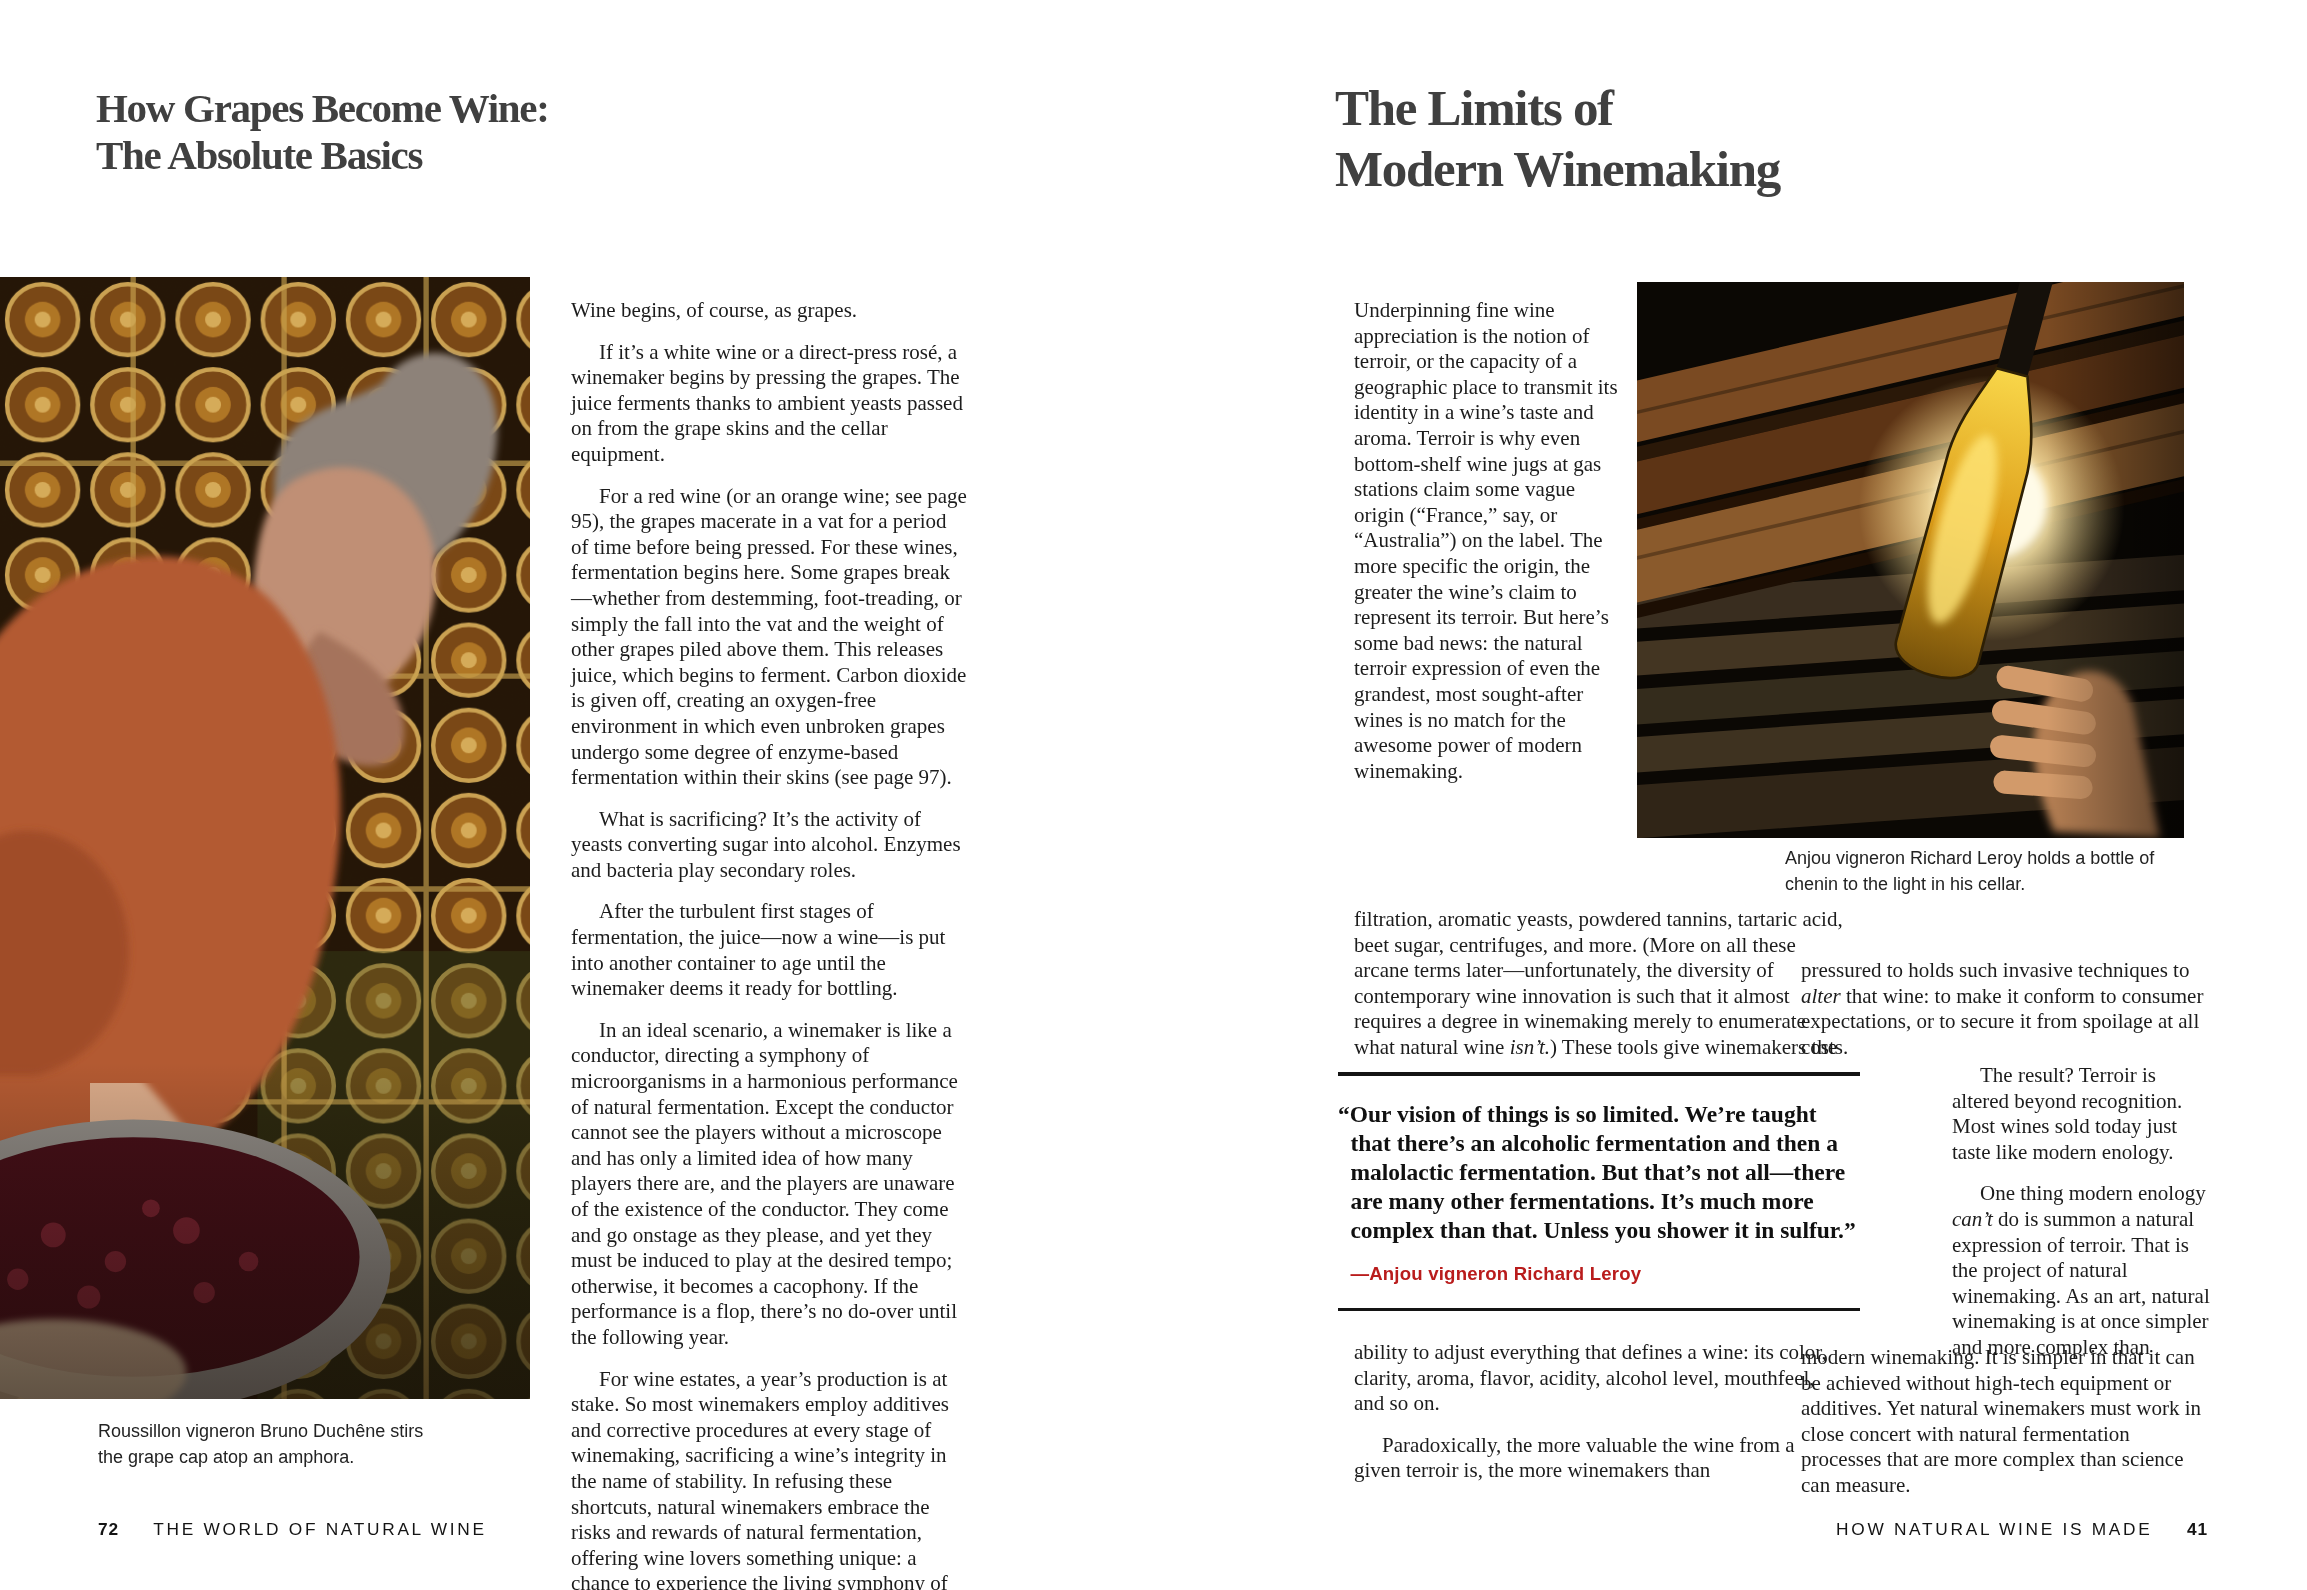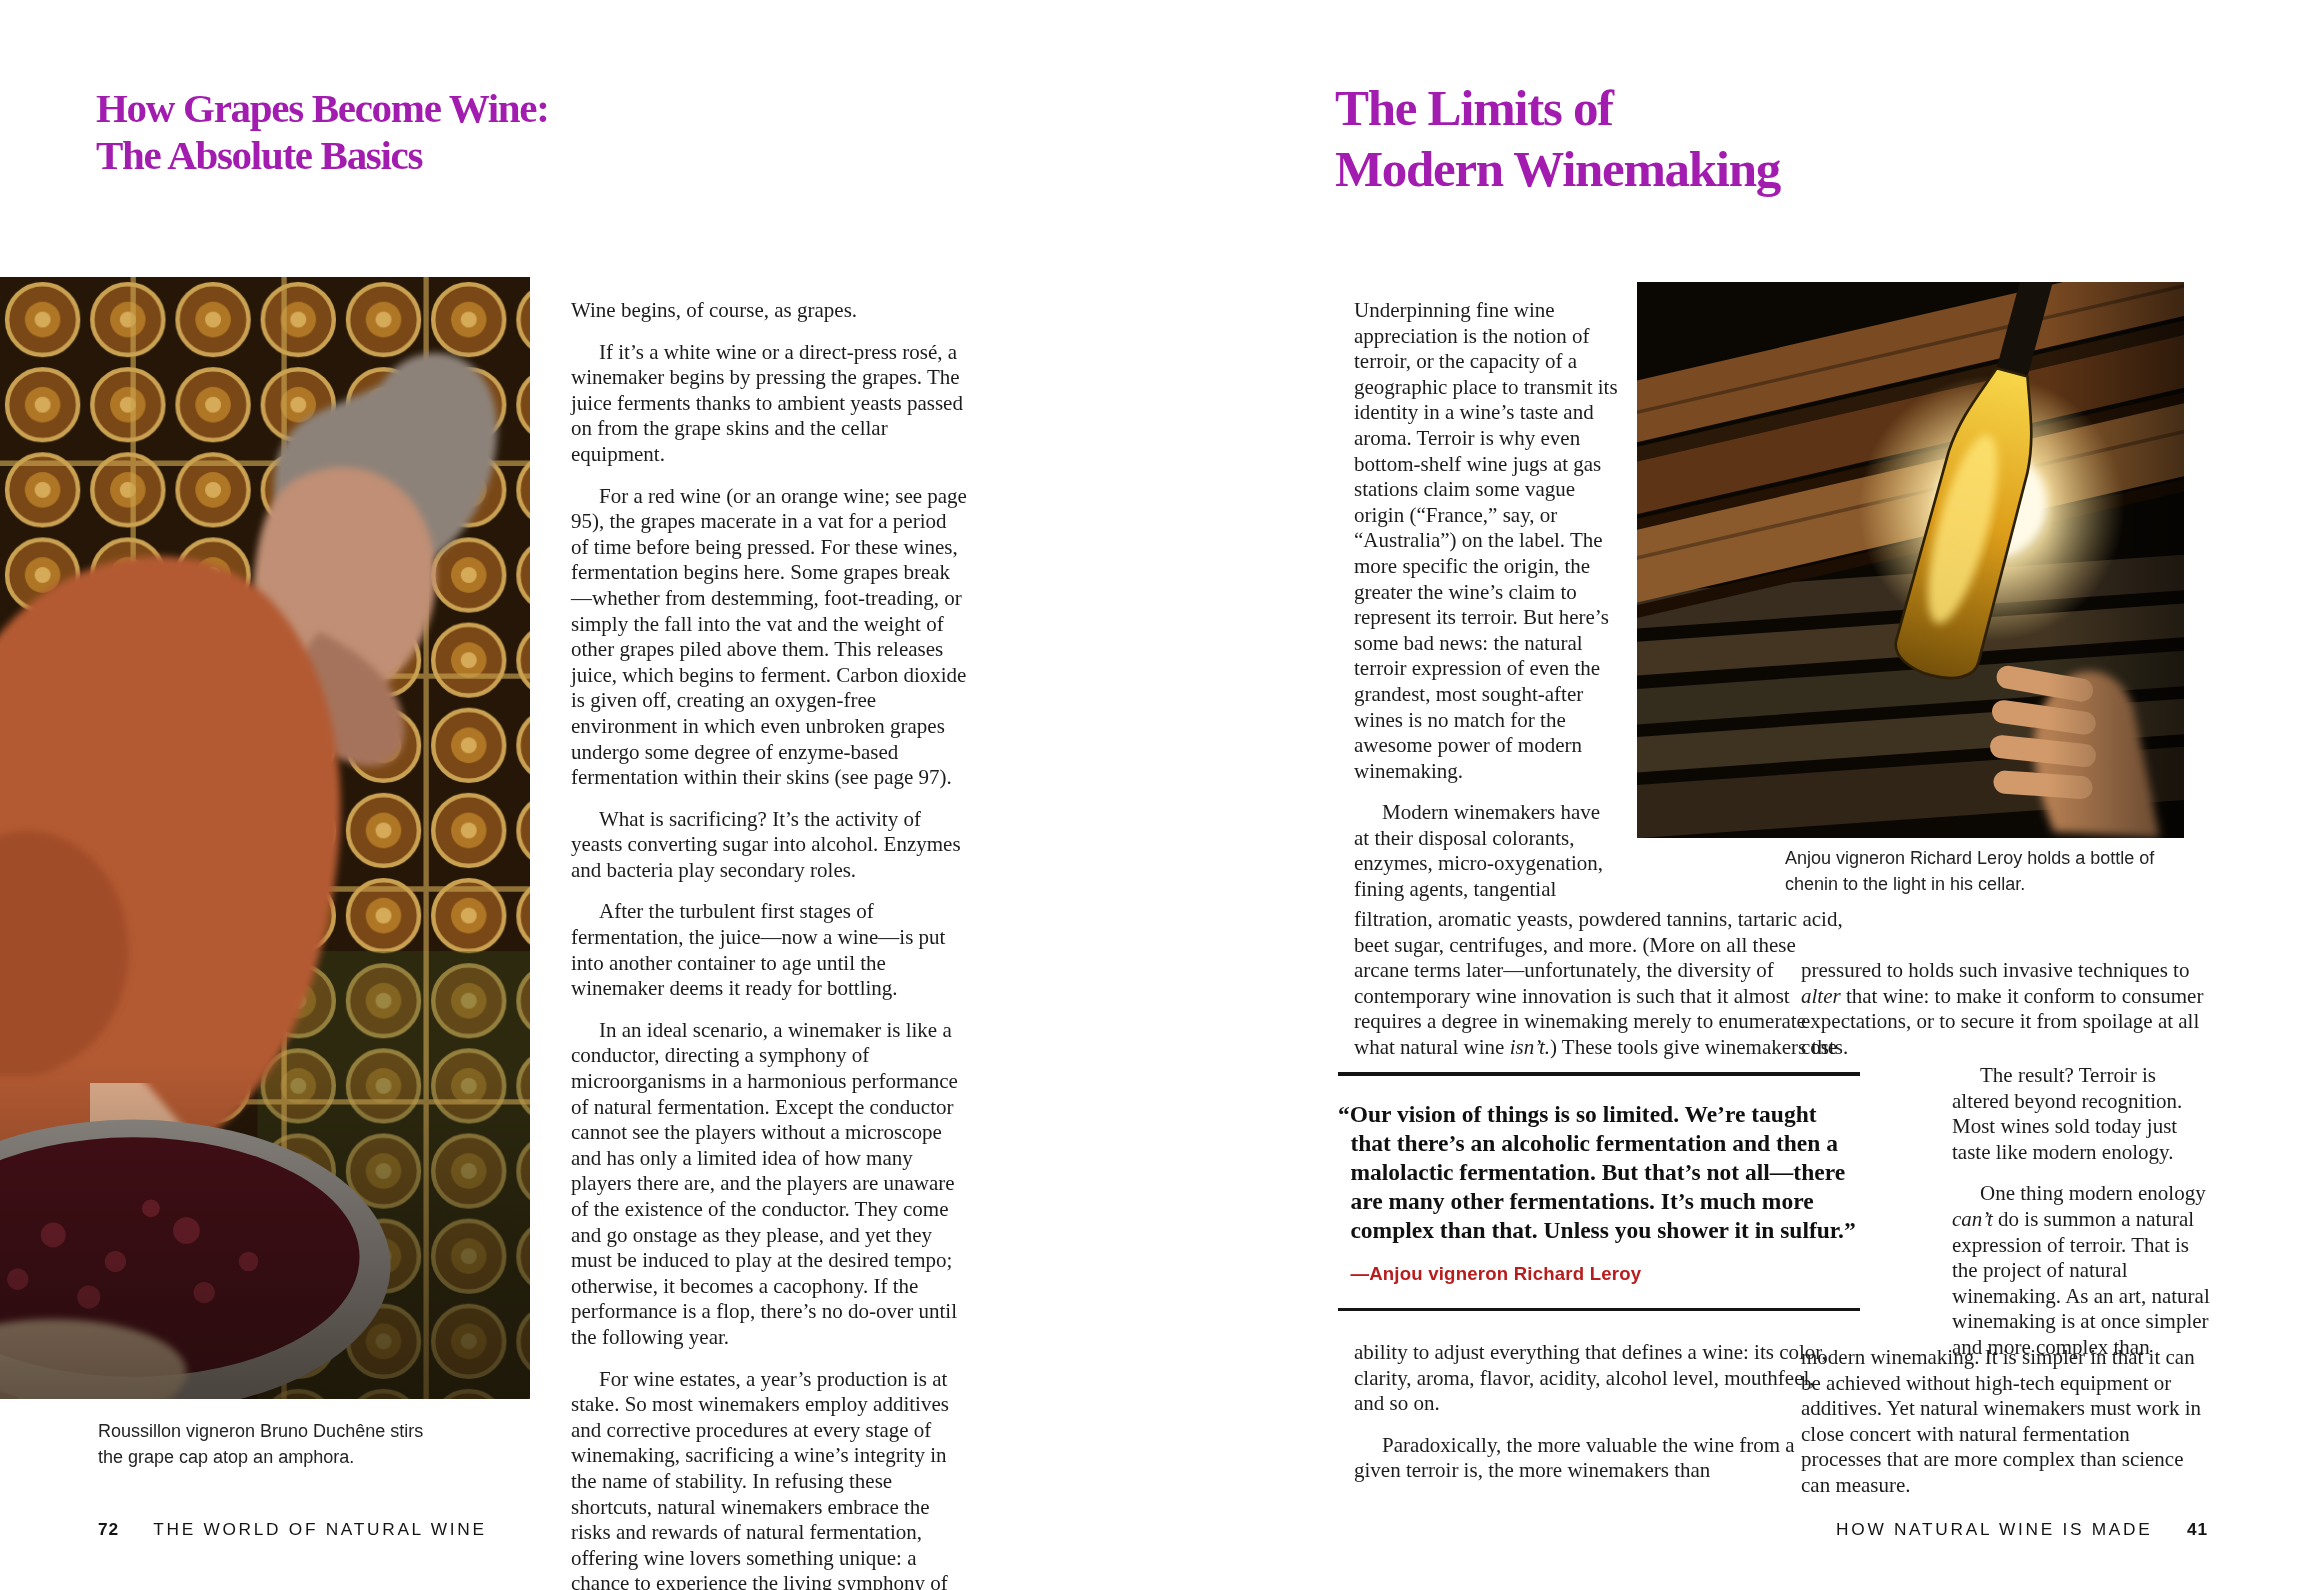--- a/index.html
+++ b/index.html
@@ -1,18 +1,18 @@
 <!DOCTYPE html>
 <html style="font-size:14px"><head>
 <meta charset="utf-8">
 <style>
   html,body{margin:0;padding:0;background:#e8e8e8;}
   #spread{position:relative;width:2307px;height:1591px;background:#ffffff;overflow:hidden;}
   .abs{position:absolute;}
-  .page-title{font-family:"Liberation Serif",serif;font-weight:bold;color:#a21caf;letter-spacing:-1.3px;}
+  .page-title{font-family:"Liberation Serif",serif;font-weight:bold;color:#404040;letter-spacing:-1.3px;}
   .title-left{font-size:41px;line-height:47px;}
   .title-right{font-size:51px;line-height:61px;}
   .body-text{font-family:"Liberation Serif",serif;font-size:21px;line-height:25.6px;color:#1c1c1c;}
   .body-text p{margin:16px;}
   .body-text p.indent{text-indent:28px;}
   .it{font-style:italic;}
   .caption{font-family:"Liberation Sans",sans-serif;font-size:18px;line-height:26px;color:#232323;}
   .footer-line{font-family:"Liberation Sans",sans-serif;font-size:17.3px;letter-spacing:2.7px;color:#141414;white-space:nowrap;}
   .footer-line .pg{font-weight:bold;letter-spacing:0.9px;}
   .quote-rule{height:3.5px;background:#141414;}
@@ -168,21 +168,20 @@
         </g>
       </g>
       <rect width="617" height="627" fill="url(#rvign)"></rect>
     </svg>
   </div>
 
   <div class="abs caption" style="left:1785px;top:845px;width:417px;">Anjou vigneron Richard Leroy holds a bottle of chenin to the light in his cellar.</div>
 
   <div class="abs body-text" style="left:1338px;top:282px;width:298px;">
     <p>Underpinning fine wine appreciation is the notion of terroir, or the capacity of a geographic place to transmit its identity in a wine’s taste and aroma. Terroir is why even bottom-shelf wine jugs at gas stations claim some vague origin (“France,” say, or “Australia”) on the label. The more specific the origin, the greater the wine’s claim to represent its terroir. But here’s some bad news: the natural terroir expression of even the grandest, most sought-after wines is no match for the awesome power of modern winemaking.</p>
-    <p class="indent">Modern winemakers have at their disposal colorants, enzymes, micro-oxygenation, fining agents, tangential</p>
   </div>
 
   <div class="abs body-text" style="left:1338px;top:891px;width:525px;">
     <p><span>filtration, aromatic yeasts, powdered tannins, tartaric acid, beet sugar, centrifuges, and more. (More on all these arcane terms later—unfortunately, the diversity of contemporary wine innovation is such that it almost requires a degree in winemaking merely to enumerate what natural wine </span><span class="it">isn’t.</span><span>) These tools give winemakers the</span></p>
   </div>
 
   <div class="abs" style="left:1338px;top:1072px;width:522px;">
     <div class="quote-rule"></div>
     <div class="quote-text">“Our vision of things is so limited. We’re taught that there’s an alcoholic fermentation and then a malolactic fermentation. But that’s not all—there are many other fermentations. It’s much more complex than that. Unless you shower it in sulfur.”</div>
     <div class="quote-attr">—Anjou vigneron Richard Leroy</div>

